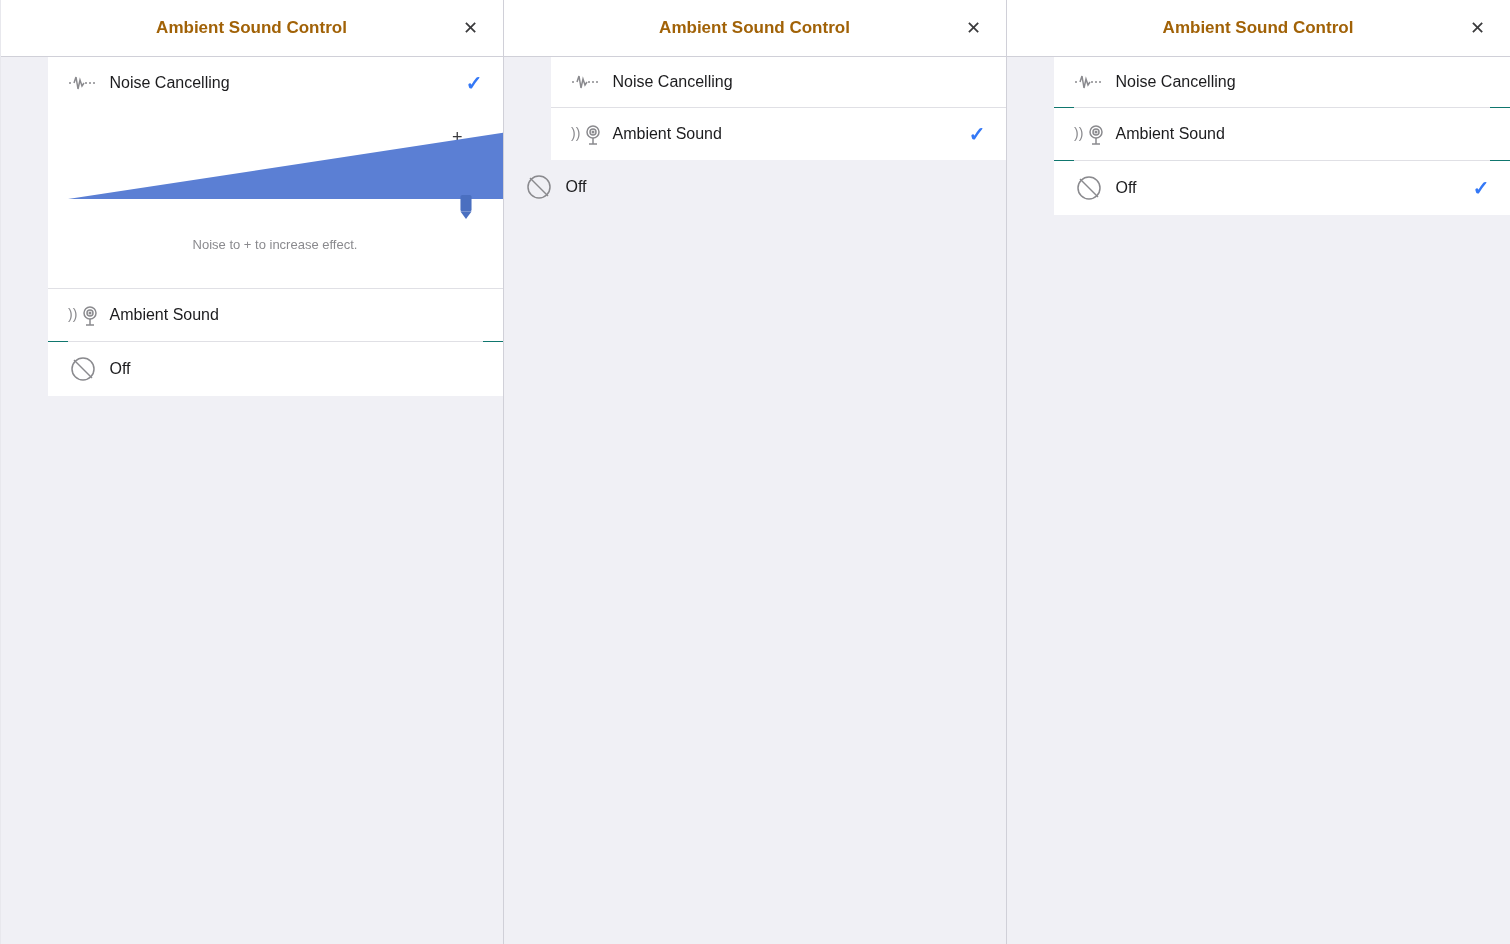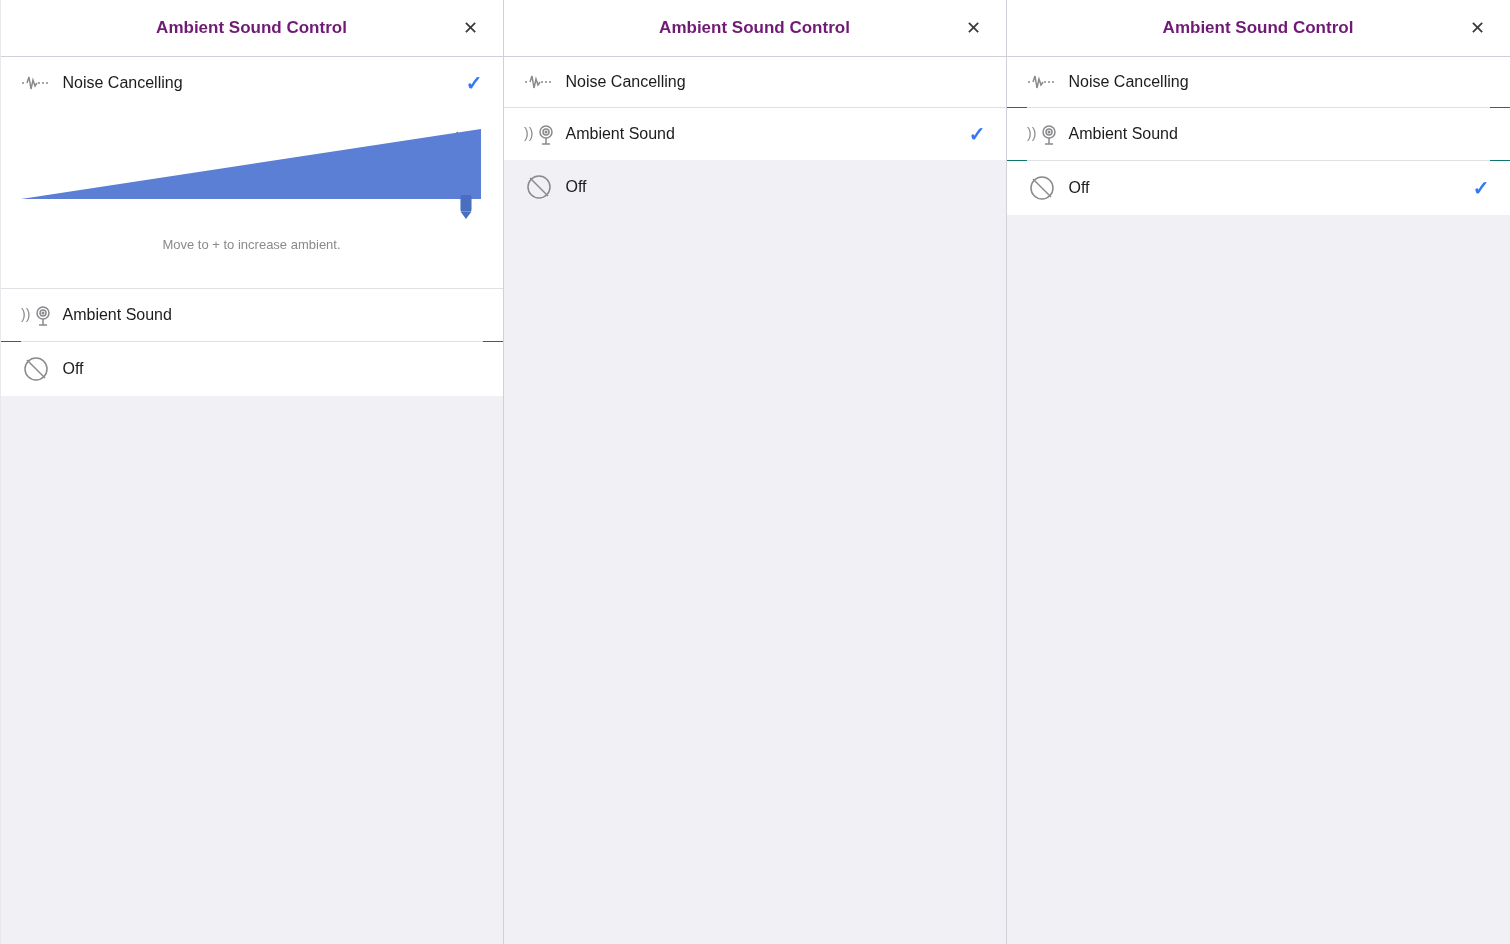--- a/index.html
+++ b/index.html
@@ -32,41 +32,42 @@
       background: #ffffff;
       display: flex;
       align-items: center;
       justify-content: space-between;
       padding: 16px 20px;
       border-bottom: 1px solid #d0d0d8;
     }
     .panel-title {
       font-size: 17px;
       font-weight: 700;
-      color: #701a75;
+      color: #a16207;
       flex: 1;
       text-align: center;
     }
     .close-btn {
       font-size: 18px;
       color: #3a3a3c;
       cursor: pointer;
       background: none;
       border: none;
       width: 24px;
       height: 24px;
       display: flex;
       align-items: center;
       justify-content: center;
     }
 
     
     .menu-section {
       background: #0f766e;
       margin-bottom: 0;
+      margin-left: 47px;
     }
 
     .menu-item {
       display: flex;
       align-items: center;
       padding: 14px 20px;
       background: #ffffff;
       position: relative;
       cursor: pointer;
     }
@@ -191,21 +192,21 @@
         <span class="plus-label">+</span>
         <svg class="slider-triangle" viewBox="0 0 460 70" preserveAspectRatio="none" xmlns="http://www.w3.org/2000/svg">
           <polygon points="0,70 460,0 460,70" fill="#5b7fd4"></polygon>
         </svg>
 
         <svg class="slider-thumb" viewBox="0 0 14 26" xmlns="http://www.w3.org/2000/svg">
           <rect x="1" y="0" width="12" height="18" rx="2" fill="#4a6fc0"></rect>
           <polygon points="7,26 1,18 13,18" fill="#4a6fc0"></polygon>
         </svg>
       </div>
-      <p class="hint-text">Move to + to increase ambient.</p>
+      <p class="hint-text">Noise to + to increase effect.</p>
     </div>
   </div>
 
   <div class="menu-section">
     <div class="menu-item" style="border-top:1px solid #e0e0e5;">
       <div class="menu-item-icon ambient-icon">
         <svg viewBox="0 0 30 24" fill="none" xmlns="http://www.w3.org/2000/svg">
           <text x="0" y="16" font-size="14" fill="#8a8a8e">))</text>
           <circle cx="22" cy="10" r="6" stroke="#8a8a8e" stroke-width="1.5" fill="none"></circle>
           <circle cx="22" cy="10" r="3" stroke="#8a8a8e" stroke-width="1.5" fill="none"></circle>

